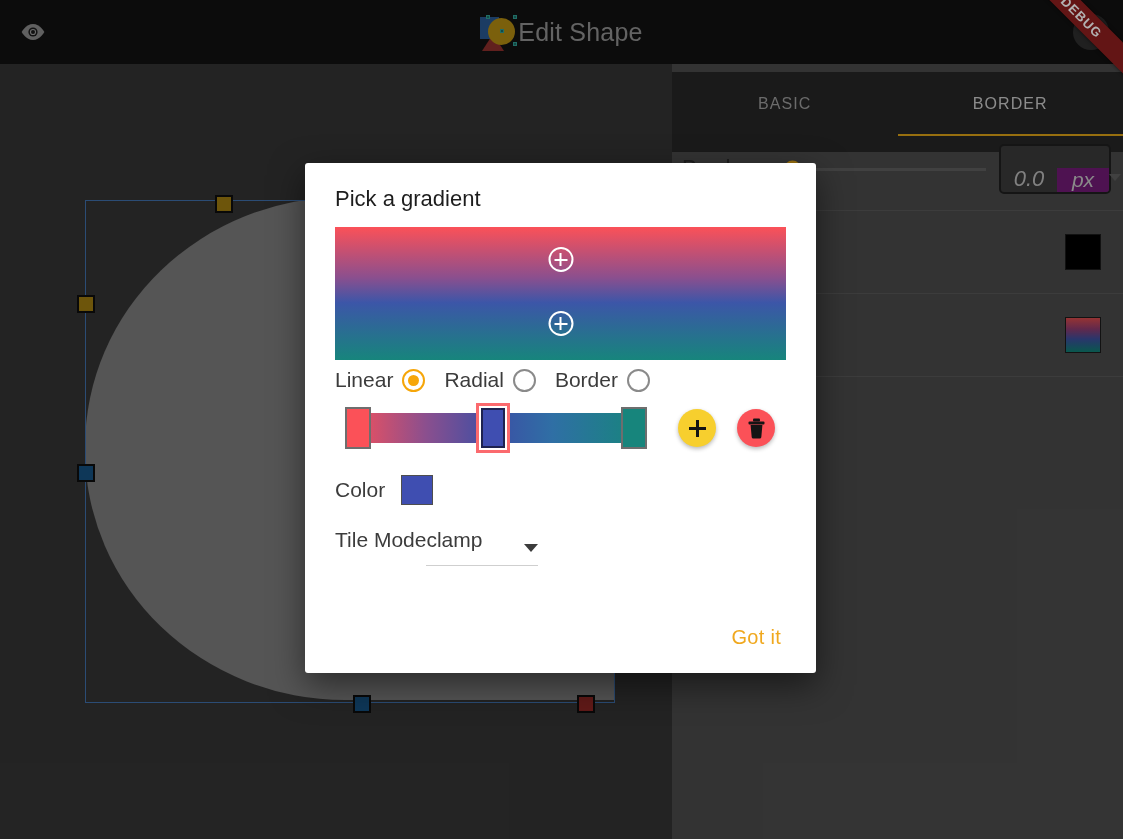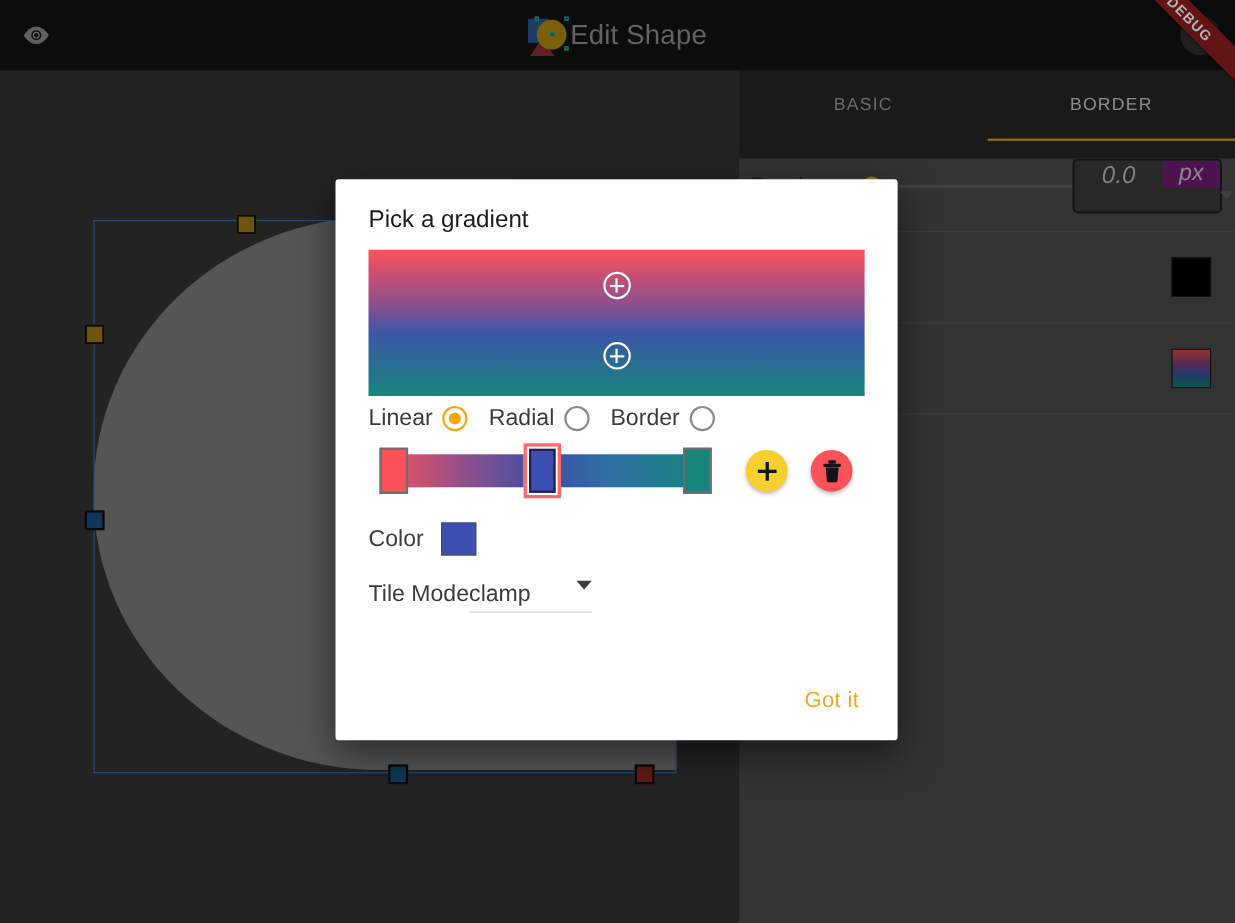--- a/index.html
+++ b/index.html
@@ -101,21 +101,21 @@
   .h-gold  { background: #9c7a10; }
   .h-blue  { background: #15507f; }
   .h-red   { background: #8c2623; }
 
   
   .panel {
     position: absolute; left: 672px; top: 64px; width: 451px; height: 775px;
     background: #4a4a4a;
   }
   .tabs {
-    position: absolute; left: 0; top: 0; width: 451px; height: 80px;
+    position: absolute; left: 0; top: 8px; width: 451px; height: 80px;
     background: #262626;
     display: flex;
   }
   .tab {
     flex: 1 1 0; height: 64px;
     display: flex; align-items: center; justify-content: center;
     font-size: 16px; letter-spacing: 1.1px; color: #9a9a9a;
     cursor: pointer; position: relative;
   }
   .tab.active { color: #c9c9c9; }
@@ -139,23 +139,23 @@
     position: absolute; left: 118px; top: 50%; transform: translateY(-50%);
     width: 196px; height: 18px; display: flex; align-items: center;
   }
   .slider-track { width: 100%; height: 3px; background: #5e5e5e; }
   .slider-knob {
     position: absolute; left: -6px; top: 50%; transform: translateY(-50%);
     width: 17px; height: 17px; border-radius: 50%; background: #d8a016;
   }
   .num-field {
     position: absolute; right: 12px; top: 50%; transform: translateY(-50%);
-    width: 136px; height: 50px;
+    width: 112px; height: 50px;
     background: #3a3a3a; border: 2px solid #1f1f1f; border-radius: 5px;
-    display: flex; align-items: flex-start; overflow: hidden;
+    display: flex; align-items: flex-end; overflow: hidden;
   }
   .num-value {
     flex: 1 1 auto; display: flex; align-items: center; justify-content: center;
     font-size: 22px; font-style: italic; color: #b9b9b9;
   }
   .num-unit {
     width: 52px; background: #701a75;
     display: flex; align-items: center; justify-content: center;
     font-size: 21px; font-style: italic; color: #c4c4c4;
   }
@@ -271,22 +271,22 @@
     width: 32px; height: 30px; background: #3f4eb1;
     border: 1px solid #4e4e4e; cursor: pointer;
   }
 
   .tile-row {
     position: absolute; left: 30px; top: 365px;
     display: flex; align-items: flex-start;
   }
   .tile-label { font-size: 21px; color: #3c3c3c; }
   .tile-select {
-    position: relative; display: flex; align-items: flex-start;
-    border-bottom: 1px solid #cfcfcf; padding-bottom: 4px;
+    position: relative; display: flex; align-items: flex-end;
+    border-bottom: 1px solid #cfcfcf; padding-bottom: 13px;
     min-width: 110px; cursor: pointer;
   }
   .tile-value { font-size: 21px; color: #3c3c3c; }
   .caret-down {
     margin-left: 42px; width: 0; height: 0;
     border-left: 7px solid transparent; border-right: 7px solid transparent;
     border-top: 8px solid #3c3c3c;
   }
   .got-it {
     position: absolute; right: 25px; bottom: 16px;

